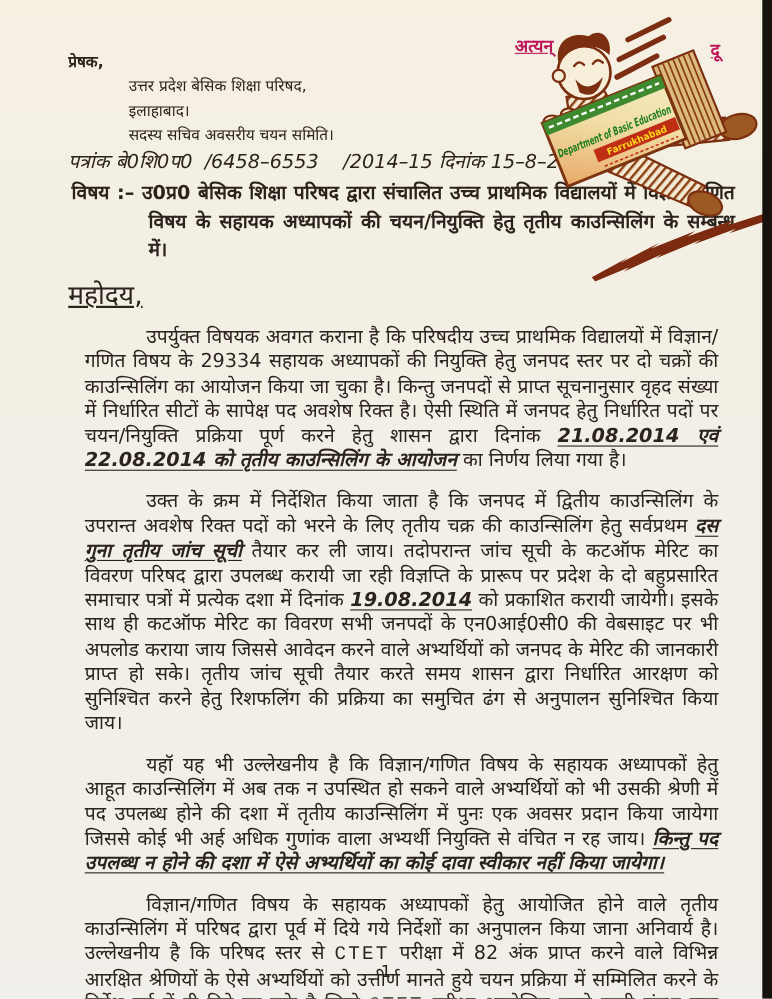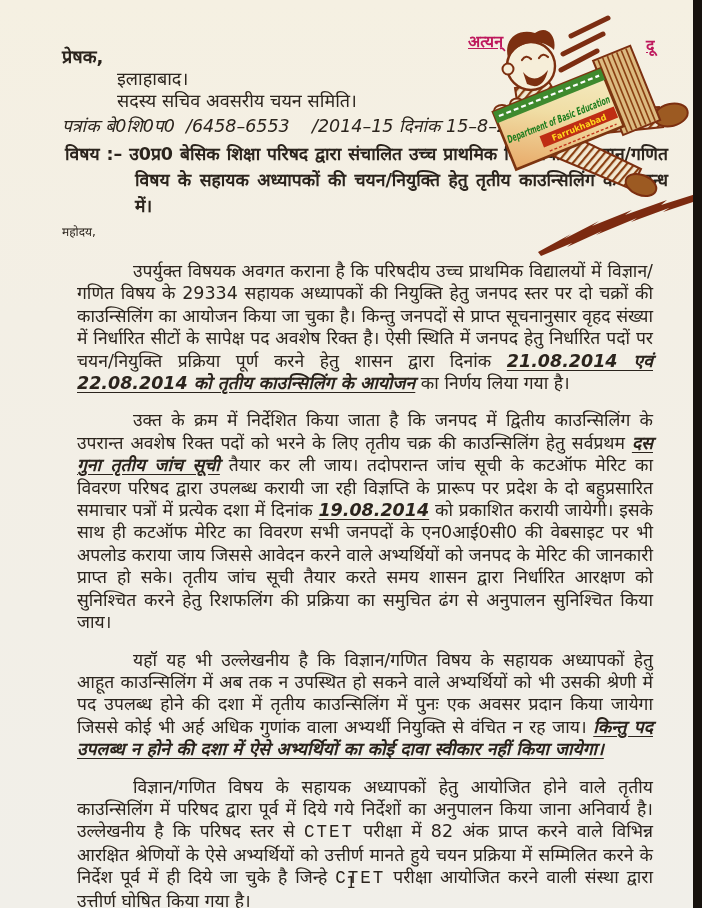--- a/index.html
+++ b/index.html
@@ -3,26 +3,26 @@
 <meta charset="utf-8">
 <style>
   html,body{margin:0;padding:0;}
   body{
     width:702px;height:908px;position:relative;overflow:hidden;
     background:linear-gradient(180deg,#f5f0e2 0%,#f3efe5 35%,#f1efe9 100%);
     font-family:"DejaVu Sans",sans-serif;color:#2b241d;
   }
   .edge-bar{position:absolute;top:0;right:0;width:9px;height:908px;background:#17120e;z-index:9;}
   .content{position:absolute;left:62px;top:46px;width:606px;z-index:1;}
-  .hdr{font-size:18px;line-height:22px;}
+  .hdr{font-size:14px;line-height:22px;}
   .ind{margin-left:55px;}
   .b{font-weight:bold;}
   .ref{font-size:17.5px;line-height:24px;white-space:pre-wrap;margin-top:2px;font-style:italic;}
   .subject{font-weight:bold;font-size:17.5px;line-height:26px;padding-left:73px;text-indent:-70px;text-align:justify;margin-top:3px;}
-  .salutation{font-size:12px;line-height:25px;margin-top:1px;}
+  .salutation{font-size:24px;line-height:25px;margin-top:15px;text-decoration:underline;}
   .para{font-size:17.5px;line-height:22.4px;text-align:justify;text-indent:56px;margin:15px;}
   .em{font-weight:bold;font-style:italic;text-decoration:underline;text-underline-offset:3px;}
   .ctet{font-family:Liberation Mono, monospace;letter-spacing:2px;}
   .page-num{position:absolute;left:0;width:702px;bottom:16px;text-align:center;font-size:15px;color:#2b241d;z-index:1;}
   .stamp{position:absolute;font-size:16px;font-weight:bold;text-decoration:underline;color:#be185d;z-index:2;}
   .stamp-left{left:468px;top:30px;}
   .stamp-right{left:646px;top:34px;}
   .logo-svg{position:absolute;left:443px;top:8px;width:259px;height:248px;z-index:5;pointer-events:none;}
 </style>
 </head>
@@ -91,20 +91,21 @@
     <text x="74" y="49.5" text-anchor="middle" font-size="8.5" font-weight="bold" fill="#ffd71e" textLength="58" lengthAdjust="spacingAndGlyphs" font-family="DejaVu Sans, sans-serif">Farrukhabad</text>
     <line x1="38" y1="57.5" x2="110" y2="57.5" stroke="#c03018" stroke-width="1.4" stroke-dasharray="3 2"></line>
   </g>
 
   <polygon fill="#7c2a10" points="95,244 128,226 121,231 156,213 149,218 189,202 182,207 224,192 218,197 256,185
             256,192 220,204 226,200 188,214 194,210 153,227 159,223 124,239 129,235 98,248"></polygon>
 </svg>
 
 <div class="content">
   <div class="hdr b">प्रेषक,</div>
+  <div class="hdr ind">उत्तर प्रदेश बेसिक शिक्षा परिषद,</div>
   <div class="hdr ind">इलाहाबाद।</div>
   <div class="hdr ind">सदस्य सचिव अवसरीय चयन समिति।</div>
   <div class="ref">पत्रांक बे0शि0प0  /6458–6553    /2014–15 दिनांक 15–8–2014</div>
 
   <div class="subject"><span>विषय :–</span> <span>उ0प्र0 बेसिक शिक्षा परिषद द्वारा संचालित उच्च प्राथमिक विद्यालयों में विज्ञान/गणित विषय के सहायक अध्यापकों की चयन/नियुक्ति हेतु तृतीय काउन्सिलिंग के सम्बन्ध में।</span></div>
 
   <div class="salutation">महोदय,</div>
 
   <div>
       <p class="para"><span class="">उपर्युक्त विषयक अवगत कराना है कि परिषदीय उच्च प्राथमिक विद्यालयों में विज्ञान/गणित विषय के 29334 सहायक अध्यापकों की नियुक्ति हेतु जनपद स्तर पर दो चक्रों की काउन्सिलिंग का आयोजन किया जा चुका है। किन्तु जनपदों से प्राप्त सूचनानुसार वृहद संख्या में निर्धारित सीटों के सापेक्ष पद अवशेष रिक्त है। ऐसी स्थिति में जनपद हेतु निर्धारित पदों पर चयन/नियुक्ति प्रक्रिया पूर्ण करने हेतु शासन द्वारा दिनांक </span><span class="em">21.08.2014 एवं 22.08.2014 को तृतीय काउन्सिलिंग के आयोजन</span><span class=""> का निर्णय लिया गया है।</span></p>

